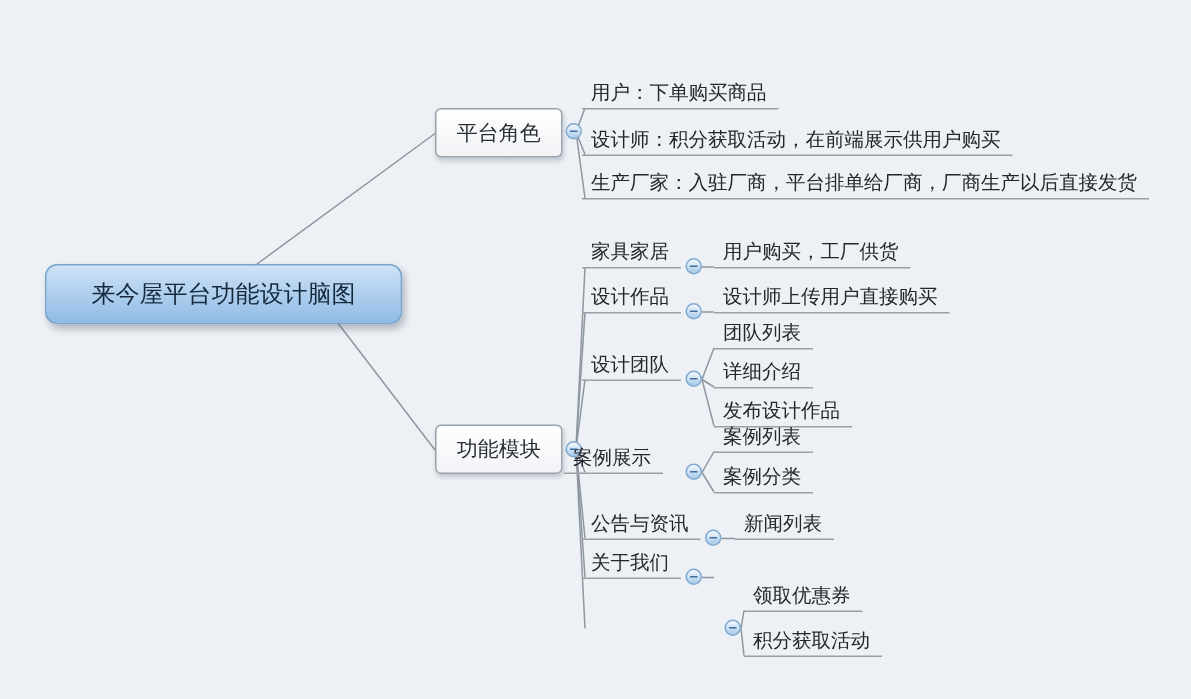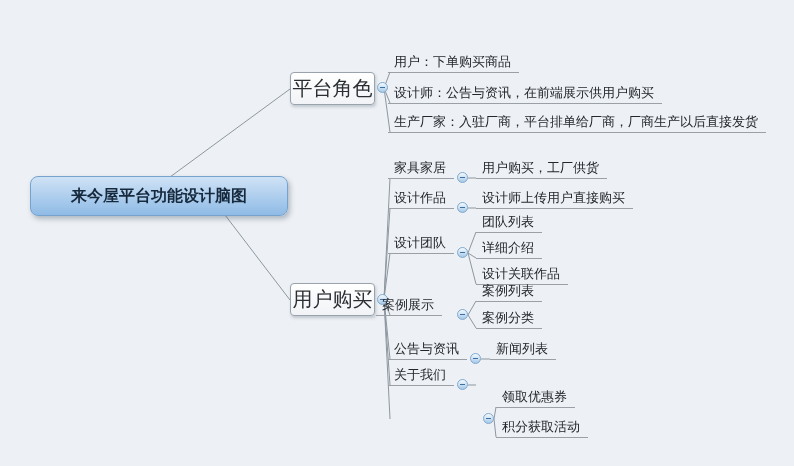--- a/index.html
+++ b/index.html
@@ -7,37 +7,37 @@
     width:794px;height:466px;
     background:#edf0f4;
     font-family:"Liberation Sans","DejaVu Sans",sans-serif;
     overflow:hidden;
   }
   #canvas{position:relative;width:794px;height:466px;}
   #wires{position:absolute;left:0;top:0;width:794px;height:466px;}
   #wires line{stroke:#8d97a0;stroke-width:1;fill:none;}
 
   .root-node{
-    position:absolute;left:30px;top:176px;width:258px;height:40px;
+    position:absolute;left:30px;top:176px;width:238px;height:40px;
     box-sizing:border-box;
     background:linear-gradient(#cfe2f5,#8fbbe6);
     border:1px solid #76a3cd;border-radius:8px;
     box-shadow:2px 3px 5px rgba(60,80,100,.35);
     display:flex;align-items:center;justify-content:center;
-    font-size:16px;font-weight:bold;color:#16293d;
+    font-size:16px;font-weight:normal;color:#16293d;
     white-space:nowrap;
     text-align:center;
   }
   .branch-box{
     position:absolute;width:85px;height:33px;box-sizing:border-box;
     background:linear-gradient(#ffffff,#f1f3f6);
     border:1px solid #9aa2ab;border-radius:4px;
     box-shadow:1px 2px 3px rgba(60,80,100,.25);
     display:flex;align-items:center;justify-content:center;
-    font-size:20px;color:#2b2f33;white-space:nowrap;
+    font-size:14px;color:#2b2f33;white-space:nowrap;
   }
   .leaf{
     position:absolute;
     font-size:13px;line-height:16px;color:#23272b;
     padding:0 8px 2px 6px;
     border-bottom:1px solid #9aa0a6;
     white-space:nowrap;
   }
   .collapse{
     position:absolute;width:11px;height:11px;box-sizing:border-box;
@@ -85,39 +85,39 @@
     <line x1="494" y1="419" x2="496" y2="407"></line>
     <line x1="494" y1="419" x2="496" y2="437"></line>
   </svg>
 
   <div class="root-node">来今屋平台功能设计脑图</div>
 
   <div class="branch-box" style="left:290px;top:72px">平台角色</div>
   <div class="collapse" style="left:377px;top:82px"></div>
 
   <div class="leaf" style="left:388px;top:54px">用户：下单购买商品</div>
-  <div class="leaf" style="left:388px;top:85px">设计师：公告与资讯，在前端展示供用户购买</div>
+  <div class="leaf" style="left:388px;top:85px">设计师：积分获取活动，在前端展示供用户购买</div>
   <div class="leaf" style="left:388px;top:114px">生产厂家：入驻厂商，平台排单给厂商，厂商生产以后直接发货</div>
 
-  <div class="branch-box" style="left:290px;top:283px">用户购买</div>
+  <div class="branch-box" style="left:290px;top:283px">功能模块</div>
   <div class="collapse" style="left:377px;top:294px"></div>
 
   <div class="leaf" style="left:388px;top:160px">家具家居</div>
   <div class="collapse" style="left:457px;top:172px"></div>
   <div class="leaf" style="left:476px;top:160px">用户购买，工厂供货</div>
 
   <div class="leaf" style="left:388px;top:190px">设计作品</div>
   <div class="collapse" style="left:457px;top:202px"></div>
   <div class="leaf" style="left:476px;top:190px">设计师上传用户直接购买</div>
 
   <div class="leaf" style="left:388px;top:235px">设计团队</div>
   <div class="collapse" style="left:457px;top:247px"></div>
   <div class="leaf" style="left:476px;top:214px">团队列表</div>
   <div class="leaf" style="left:476px;top:240px">详细介绍</div>
-  <div class="leaf" style="left:476px;top:266px">设计关联作品</div>
+  <div class="leaf" style="left:476px;top:266px">发布设计作品</div>
 
   <div class="leaf" style="left:376px;top:297px">案例展示</div>
   <div class="collapse" style="left:457px;top:309px"></div>
   <div class="leaf" style="left:476px;top:283px">案例列表</div>
   <div class="leaf" style="left:476px;top:310px">案例分类</div>
 
   <div class="leaf" style="left:388px;top:341px">公告与资讯</div>
   <div class="collapse" style="left:470px;top:353px"></div>
   <div class="leaf" style="left:490px;top:341px">新闻列表</div>
 

